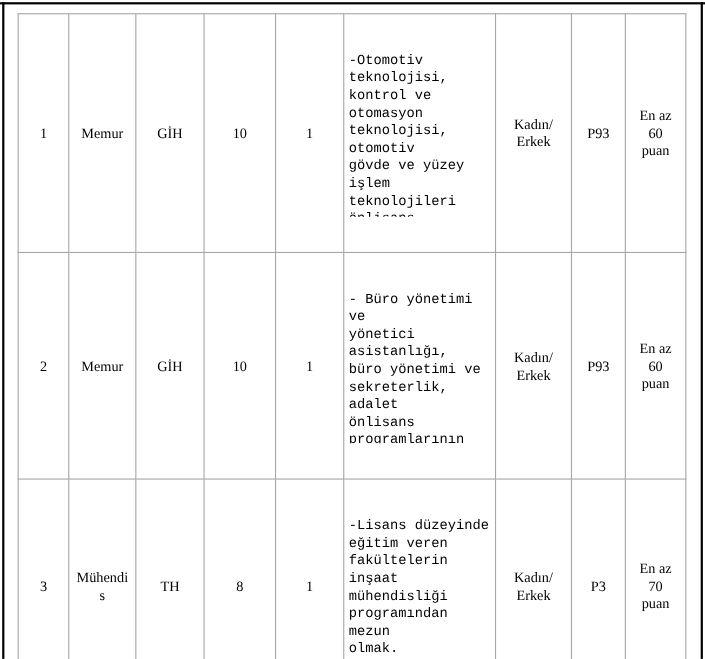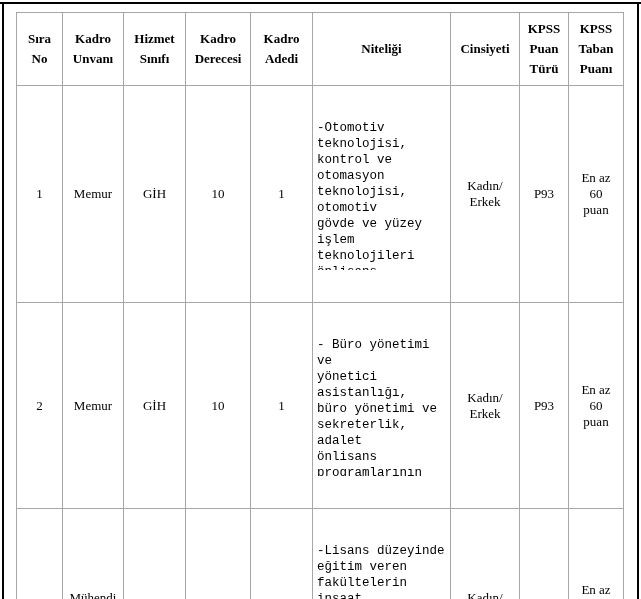--- a/index.html
+++ b/index.html
@@ -77,31 +77,20 @@
       <col style="width:61px">
       <col style="width:62px">
     <col style="width:65px">
       <col style="width:62px">
       <col style="width:138px">
     <col style="width:69px">
       <col style="width:49px">
       <col style="width:55px">
   </colgroup>
   <tbody>
-      <tr class="hdr">
-    <th>Sıra No</th>
-    <th>Kadro Unvanı</th>
-    <th>Hizmet Sınıfı</th>
-    <th>Kadro Derecesi</th>
-    <th>Kadro Adedi</th>
-    <th>Niteliği</th>
-    <th>Cinsiyeti</th>
-    <th>KPSS Puan Türü</th>
-    <th>KPSS Taban Puanı</th>
-  </tr>
   <tr class="r0">
     <td>1</td>
     <td>Memur</td>
     <td>GİH</td>
     <td>10</td>
     <td>1</td>
     <td class="niteligi">
       <div class="niteligi-inner nq0">-Otomotiv teknolojisi,
 kontrol ve otomasyon
 teknolojisi, otomotiv

